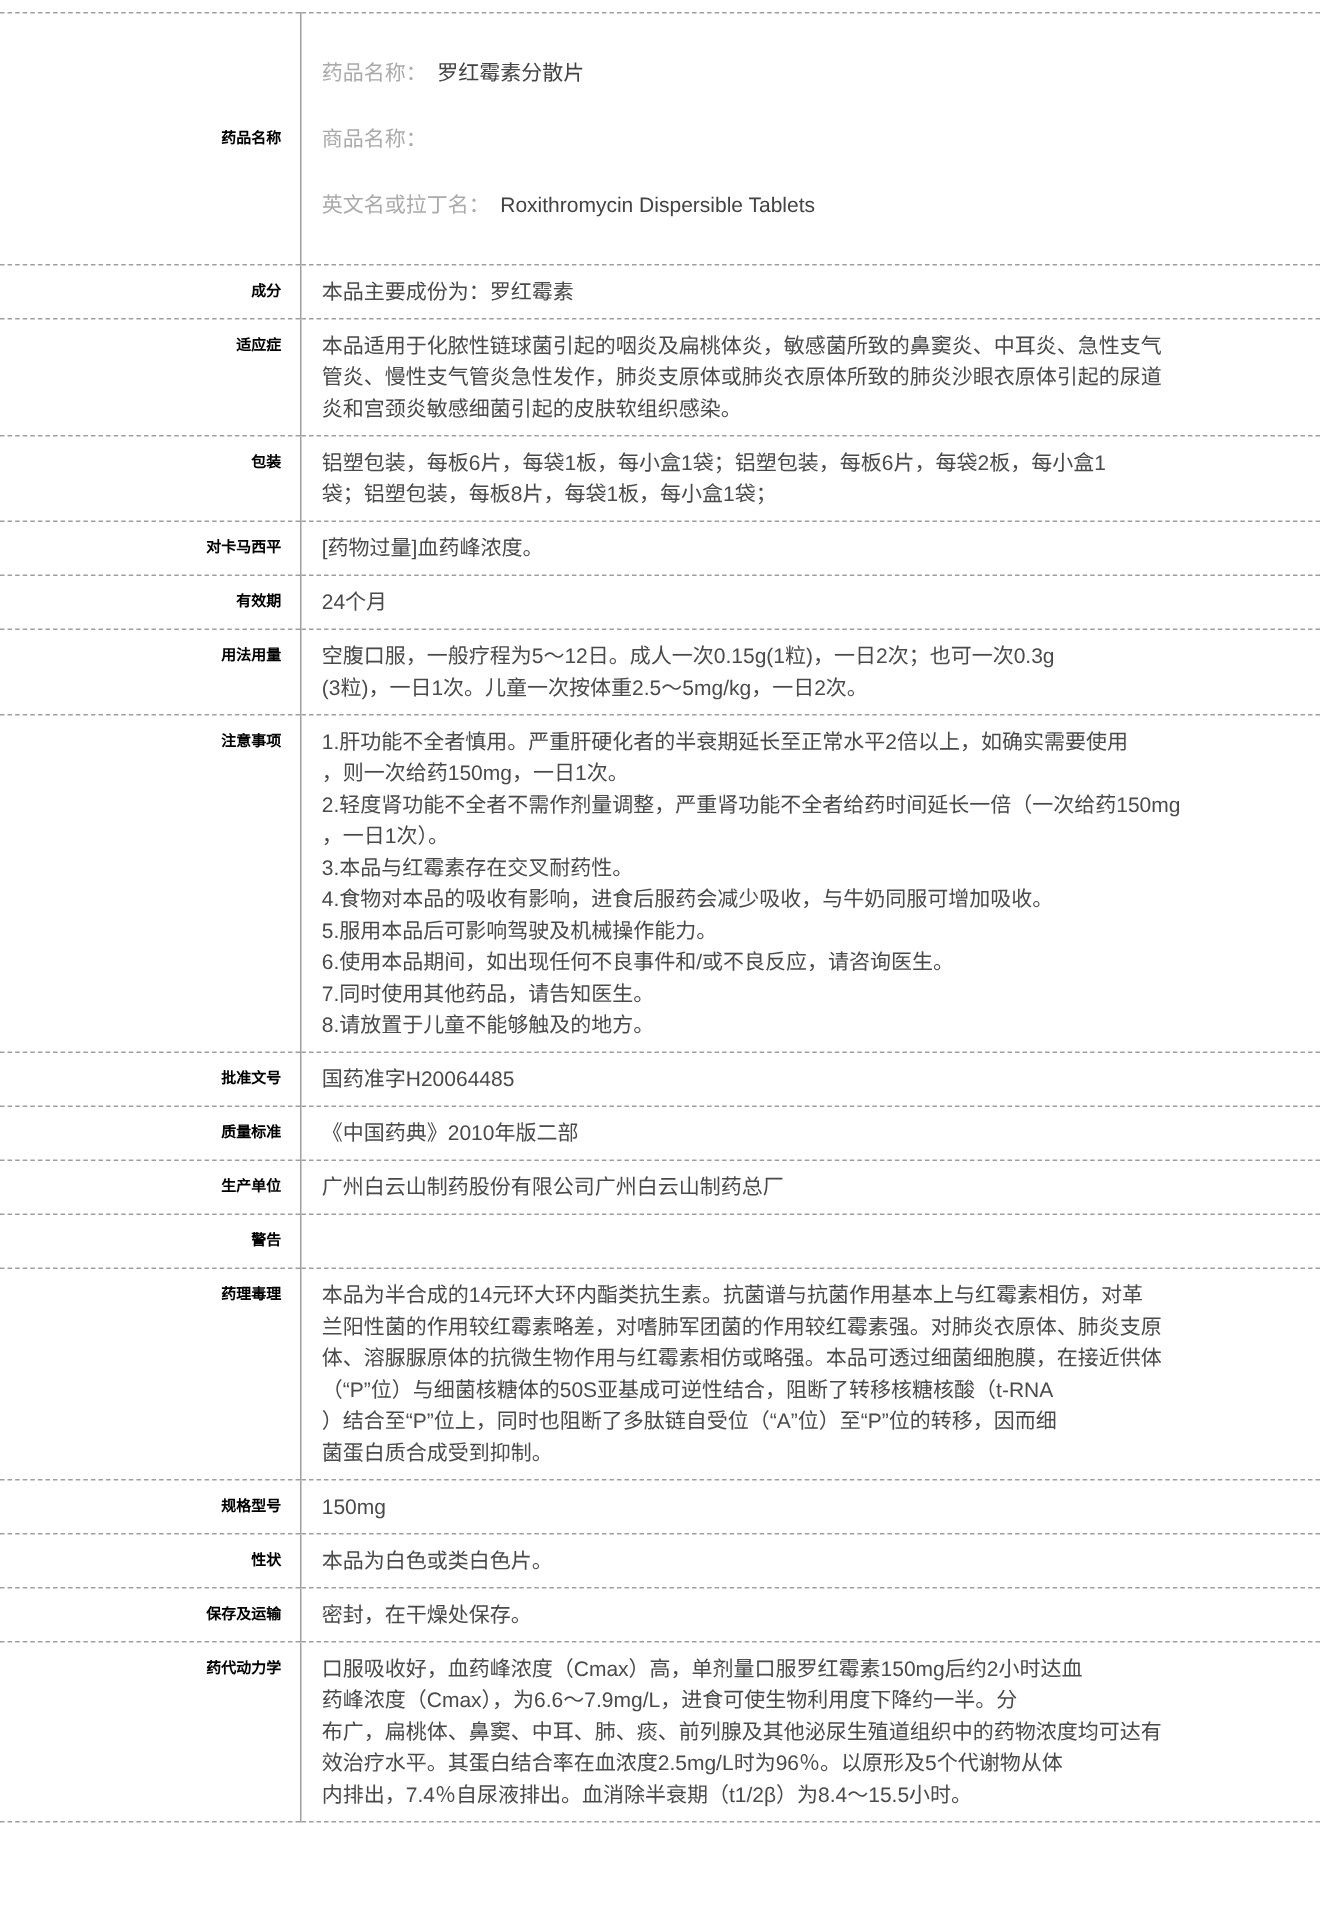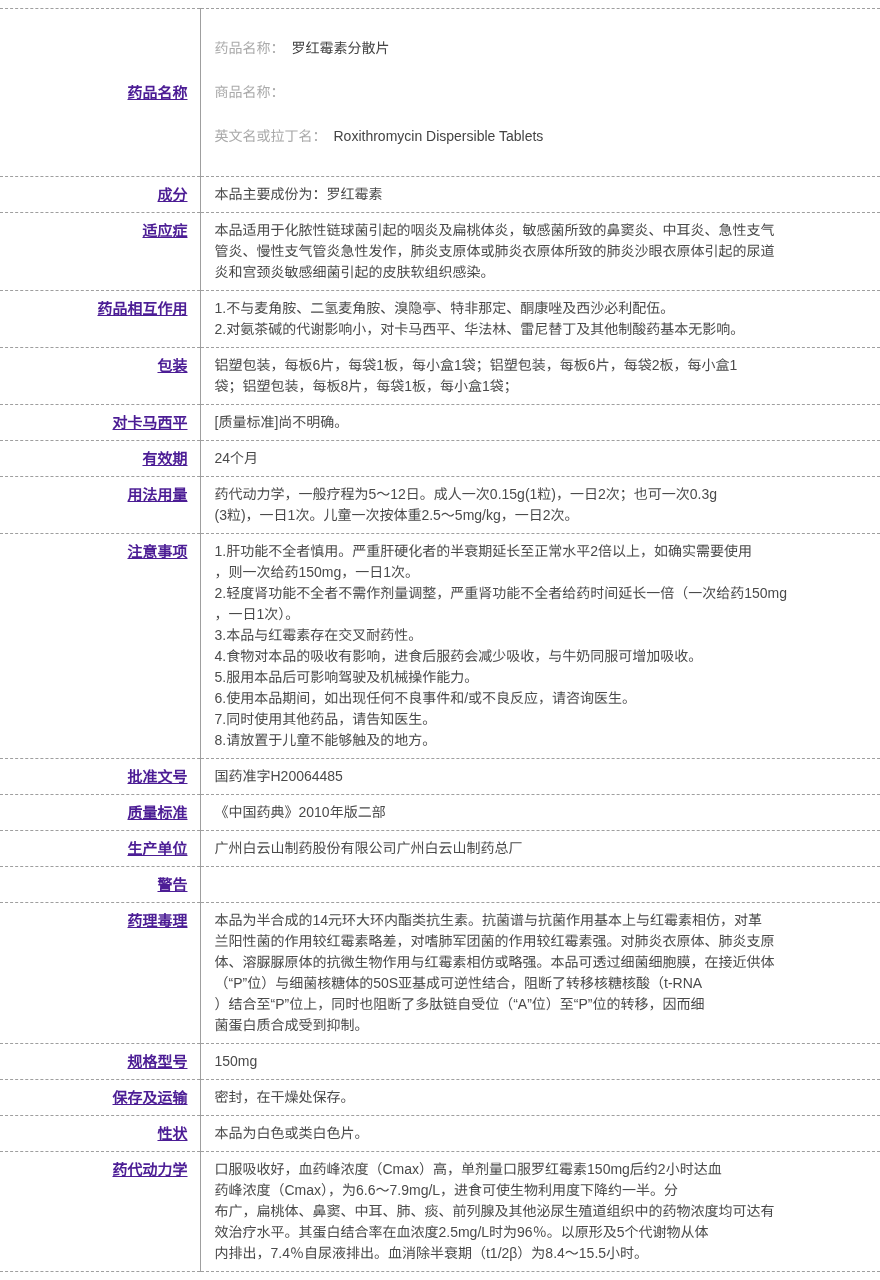--- a/index.html
+++ b/index.html
@@ -30,25 +30,24 @@
   table.drug-table tr:last-child {
     border-bottom: 1px dashed #9f9f9f;
   }
   th.label {
     width: 200px;
     box-sizing: border-box;
     border-right: 1px solid #9f9f9f;
     text-align: right;
     vertical-align: top;
     padding: 7px 12px 7px 0;
-    font-size: 15px;
+    font-size: 10px;
     font-weight: bold;
-    color: #4c1d95;
+    color: #000000;
     line-height: 21px;
-    text-decoration: underline;
   }
   th.label.v-center {
     vertical-align: middle;
   }
   td.content {
     vertical-align: top;
     padding: 7px 26px 7px 14px;
     font-size: 14px;
     color: #4a4a4a;
     line-height: 21px;
@@ -89,40 +88,35 @@
         <th class="label">成分</th>
         <td class="content">本品主要成份为：罗红霉素</td>
       </tr>
       <tr>
         <th class="label">适应症</th>
         <td class="content">本品适用于化脓性链球菌引起的咽炎及扁桃体炎，敏感菌所致的鼻窦炎、中耳炎、急性支气
 管炎、慢性支气管炎急性发作，肺炎支原体或肺炎衣原体所致的肺炎沙眼衣原体引起的尿道
 炎和宫颈炎敏感细菌引起的皮肤软组织感染。</td>
       </tr>
       <tr>
-        <th class="label">药品相互作用</th>
-        <td class="content">1.不与麦角胺、二氢麦角胺、溴隐亭、特非那定、酮康唑及西沙必利配伍。
-2.对氨茶碱的代谢影响小，对卡马西平、华法林、雷尼替丁及其他制酸药基本无影响。</td>
-      </tr>
-      <tr>
         <th class="label">包装</th>
         <td class="content">铝塑包装，每板6片，每袋1板，每小盒1袋；铝塑包装，每板6片，每袋2板，每小盒1
 袋；铝塑包装，每板8片，每袋1板，每小盒1袋；</td>
       </tr>
       <tr>
         <th class="label">对卡马西平</th>
-        <td class="content">[质量标准]尚不明确。</td>
+        <td class="content">[药物过量]血药峰浓度。</td>
       </tr>
       <tr>
         <th class="label">有效期</th>
         <td class="content">24个月</td>
       </tr>
       <tr>
         <th class="label">用法用量</th>
-        <td class="content">药代动力学，一般疗程为5～12日。成人一次0.15g(1粒)，一日2次；也可一次0.3g
+        <td class="content">空腹口服，一般疗程为5～12日。成人一次0.15g(1粒)，一日2次；也可一次0.3g
 (3粒)，一日1次。儿童一次按体重2.5～5mg/kg，一日2次。</td>
       </tr>
       <tr>
         <th class="label">注意事项</th>
         <td class="content">1.肝功能不全者慎用。严重肝硬化者的半衰期延长至正常水平2倍以上，如确实需要使用
 ，则一次给药150mg，一日1次。
 2.轻度肾功能不全者不需作剂量调整，严重肾功能不全者给药时间延长一倍（一次给药150mg
 ，一日1次）。
 3.本品与红霉素存在交叉耐药性。
 4.食物对本品的吸收有影响，进食后服药会减少吸收，与牛奶同服可增加吸收。
@@ -154,26 +148,26 @@
 体、溶脲脲原体的抗微生物作用与红霉素相仿或略强。本品可透过细菌细胞膜，在接近供体
 （“P”位）与细菌核糖体的50S亚基成可逆性结合，阻断了转移核糖核酸（t-RNA
 ）结合至“P”位上，同时也阻断了多肽链自受位（“A”位）至“P”位的转移，因而细
 菌蛋白质合成受到抑制。</td>
       </tr>
       <tr>
         <th class="label">规格型号</th>
         <td class="content">150mg</td>
       </tr>
       <tr>
+        <th class="label">性状</th>
+        <td class="content">本品为白色或类白色片。</td>
+      </tr>
+      <tr>
         <th class="label">保存及运输</th>
         <td class="content">密封，在干燥处保存。</td>
-      </tr>
-      <tr>
-        <th class="label">性状</th>
-        <td class="content">本品为白色或类白色片。</td>
       </tr>
       <tr>
         <th class="label">药代动力学</th>
         <td class="content">口服吸收好，血药峰浓度（Cmax）高，单剂量口服罗红霉素150mg后约2小时达血
 药峰浓度（Cmax），为6.6～7.9mg/L，进食可使生物利用度下降约一半。分
 布广，扁桃体、鼻窦、中耳、肺、痰、前列腺及其他泌尿生殖道组织中的药物浓度均可达有
 效治疗水平。其蛋白结合率在血浓度2.5mg/L时为96％。以原形及5个代谢物从体
 内排出，7.4％自尿液排出。血消除半衰期（t1/2β）为8.4～15.5小时。</td>
       </tr>
 

